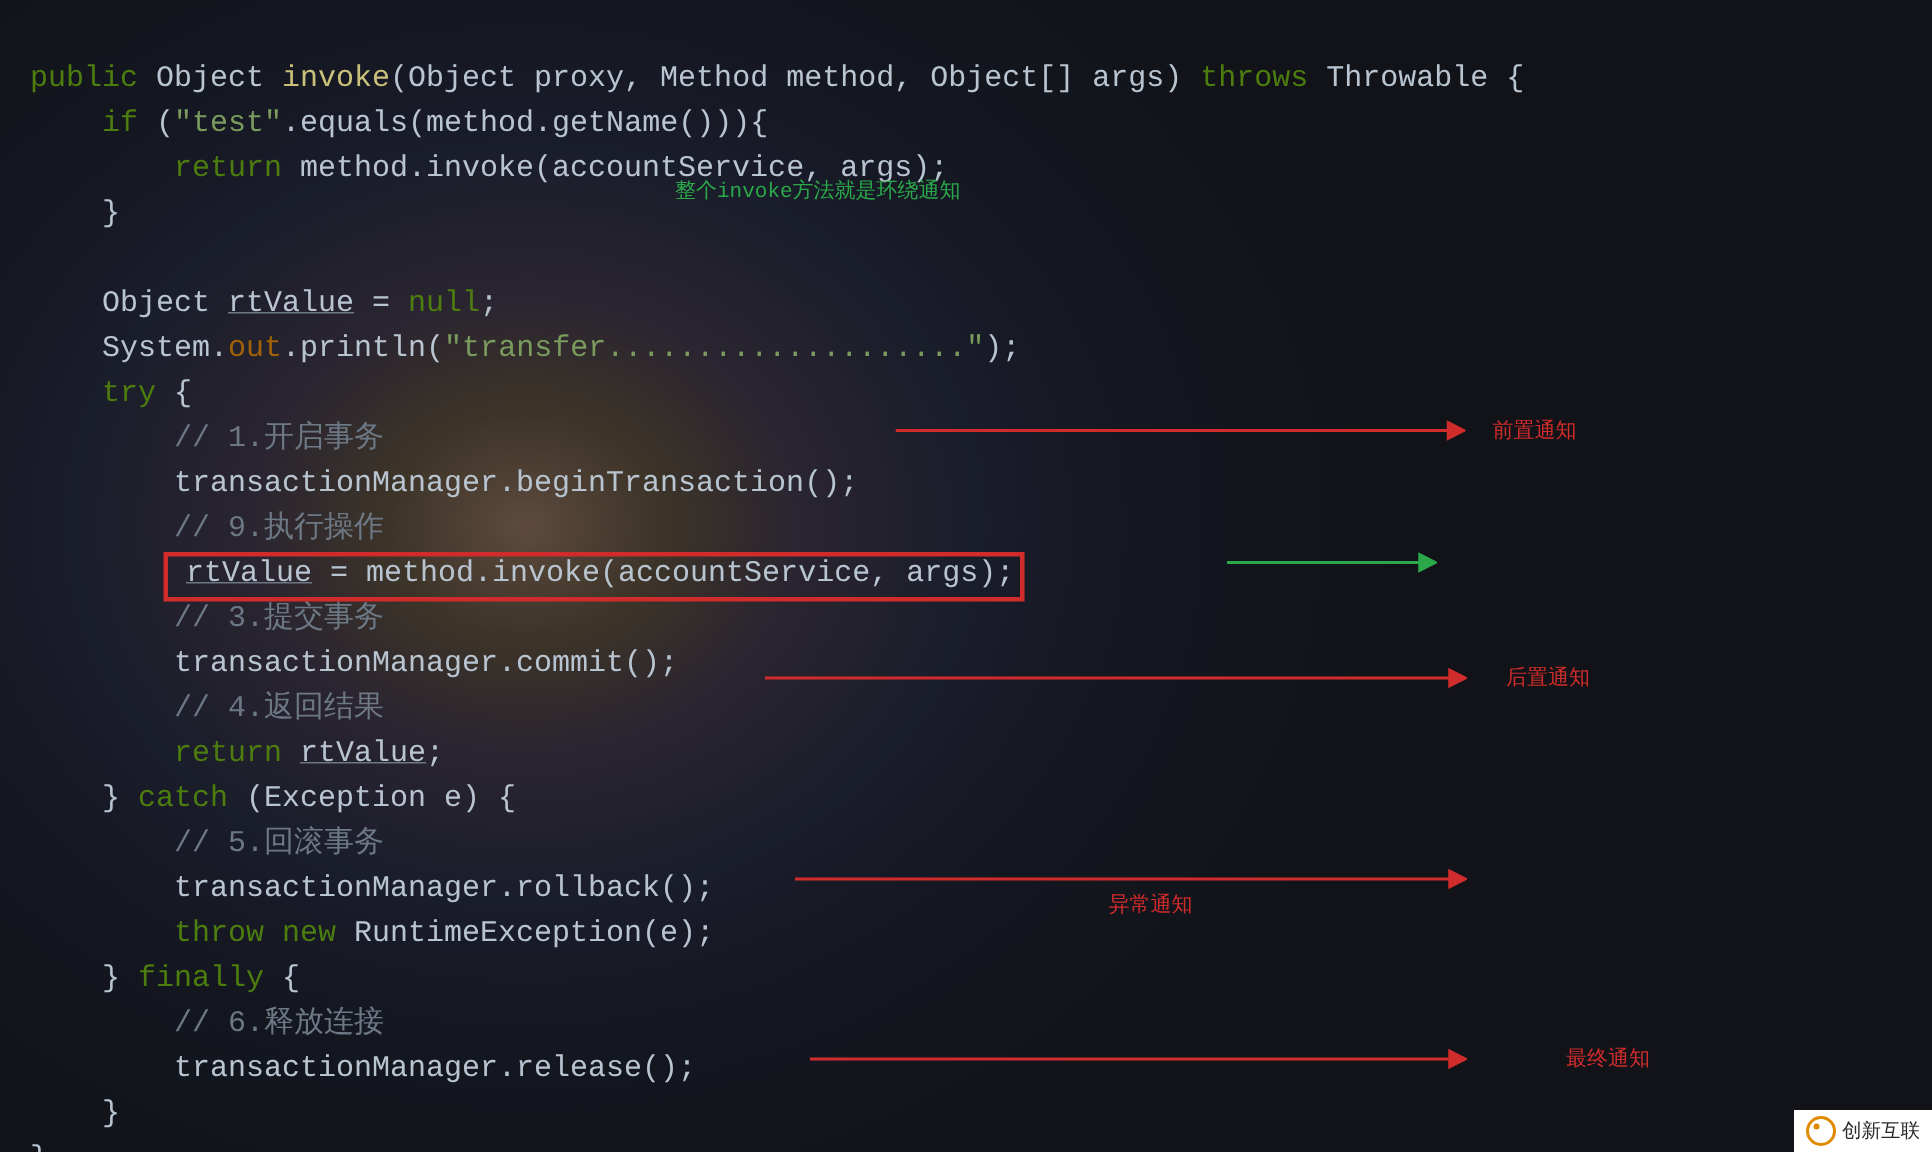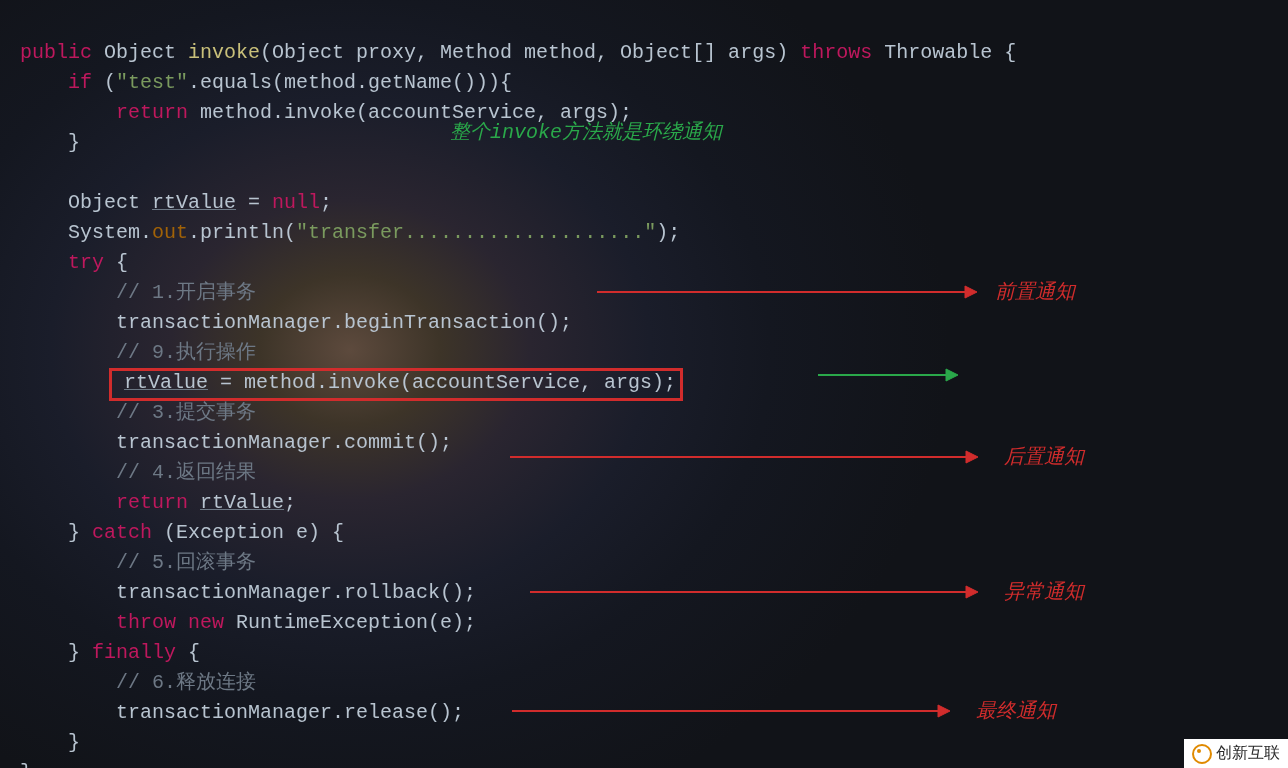--- a/index.html
+++ b/index.html
@@ -13,51 +13,50 @@
     color: #b8c4d0;
     overflow: hidden;
     position: relative;
   }
   .code-area {
     position: relative;
     padding: 8px 0 0 20px;
     white-space: pre;
     line-height: 30px;
   }
-  .kw { color: #be185d; }
+  .kw { color: #4d7c0f; }
   .str { color: #7a9a5e; }
   .static { color: #a16207; }
   .com { color: #6d7885; }
   .yl { color: #c9c07a; margin-top: 12px; }
   .un { text-decoration: underline; text-decoration-thickness: 1px; text-decoration-color: #6d7885;}
   .redbox {
     outline: 3px solid #d12c2c;
     padding: 0 4px 4px 12px;
     margin-left: -4px;
   }
   .annotation {
     position: absolute;
-    font-size: 20px;
+    font-size: 14px;
     display: flex;
     align-items: center;
-    font-style: italic;
   }
   .anno-text-red { color: #d12c2c; }
   .anno-text-green { color: #2aa84a; }
   .arrow-red { stroke: #d12c2c; fill: #d12c2c; }
   .arrow-green { stroke: #2aa84a; fill: #2aa84a; }
   svg.arrow { display: block; }
   .watermark {
     position: absolute;
     right: 0;
     bottom: 0;
     background: #ffffff;
     color: #2a2a2a;
     font-family: Arial, sans-serif;
-    font-size: 16px;
+    font-size: 13px;
     padding: 4px 8px;
     display: flex;
     align-items: center;
     gap: 4px;
   }
   .watermark .logo {
     width: 20px; height: 20px;
     border: 2px solid #e08a00;
     border-radius: 50%;
     display: inline-block;
@@ -123,29 +122,29 @@
 </div>
 
 <div class="annotation" style="left:510px; top:443px;">
   <svg class="arrow" width="468" height="16">
     <line x1="0" y1="8" x2="456" y2="8" class="arrow-red" stroke-width="2"></line>
     <polygon points="456,2 468,8 456,14" class="arrow-red"></polygon>
   </svg>
   <span class="anno-text-red" style="margin-left:26px">后置通知</span>
 </div>
 
-<div class="annotation" style="left:530px; top:578px;">
+<div class="annotation" style="left:530px; top:578px;flex-direction:column;">
   <svg class="arrow" width="448" height="16">
     <line x1="0" y1="8" x2="436" y2="8" class="arrow-red" stroke-width="2"></line>
     <polygon points="436,2 448,8 436,14" class="arrow-red"></polygon>
   </svg>
   <span class="anno-text-red" style="margin-left:26px">异常通知</span>
 </div>
 
-<div class="annotation" style="left:512px; top:697px;">
+<div class="annotation" style="left:540px; top:697px;gap:40px;">
   <svg class="arrow" width="438" height="16">
     <line x1="0" y1="8" x2="426" y2="8" class="arrow-red" stroke-width="2"></line>
     <polygon points="426,2 438,8 426,14" class="arrow-red"></polygon>
   </svg>
   <span class="anno-text-red" style="margin-left:26px">最终通知</span>
 </div>
 
 <div class="watermark">
   <span class="logo"></span>
   <span>创新互联</span>

